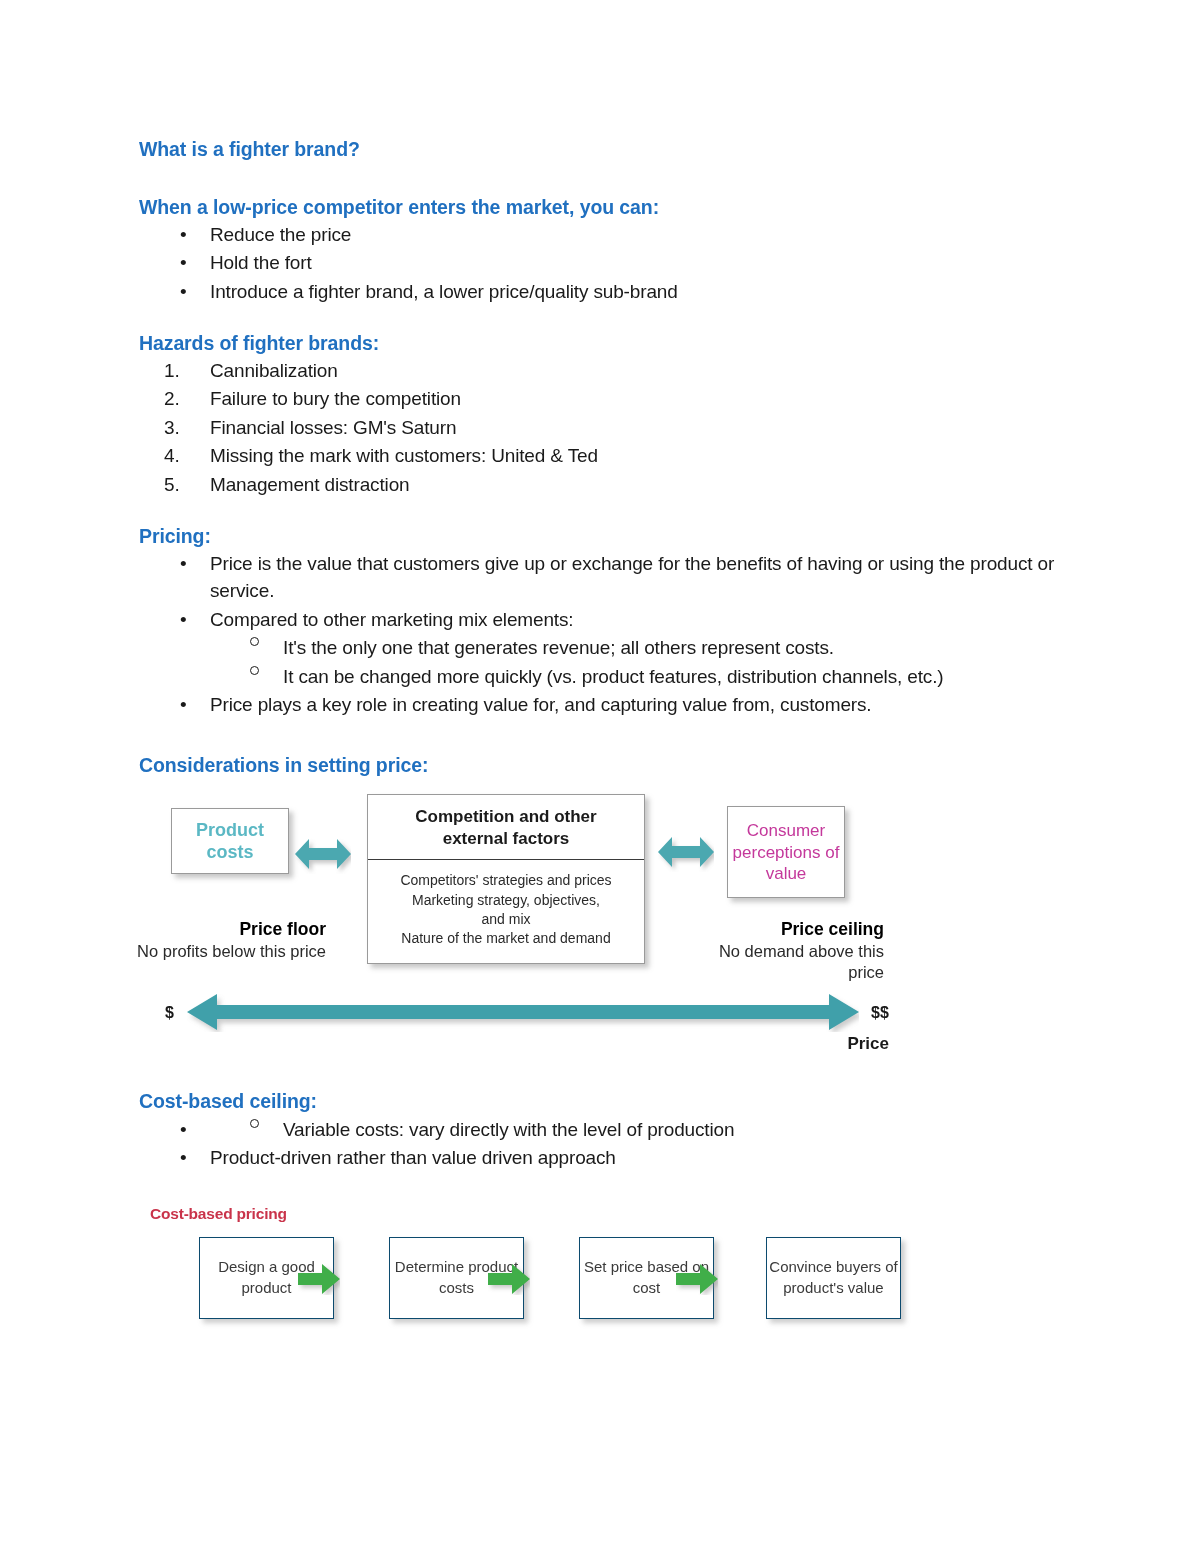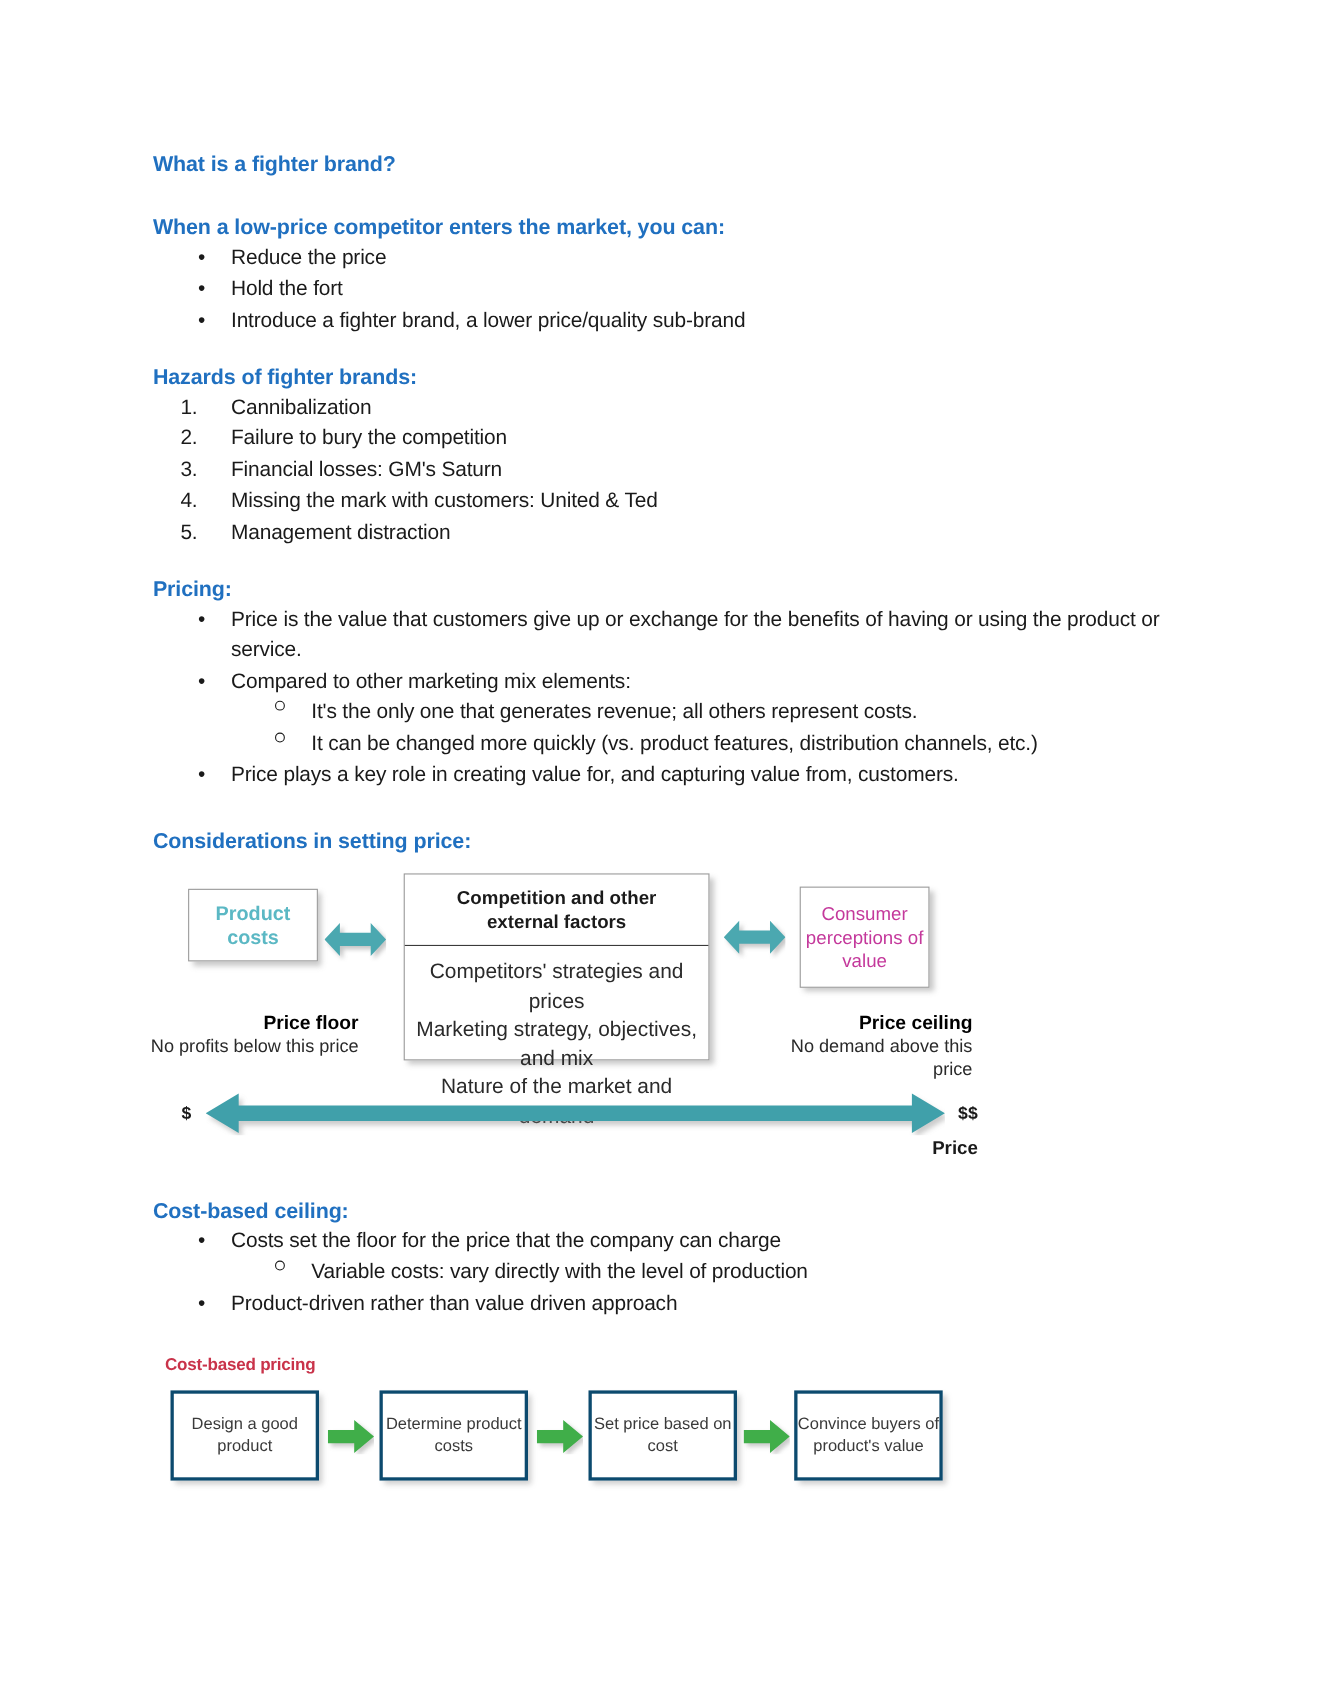--- a/index.html
+++ b/index.html
@@ -146,21 +146,21 @@
   .box-center .ctr-head {
     font-weight: bold;
     font-size: 17px;
     line-height: 1.3;
     color: #1a1a1a;
     text-align: center;
     padding: 11px 14px 9px 14px;
     border-bottom: 1.3px solid #3a3a3a;
   }
   .box-center .ctr-body {
-    font-size: 19px;
+    font-size: 14px;
     line-height: 1.38;
     color: #2a2a2a;
     text-align: center;
     padding: 11px 8px 0 8px;
   }
 
   .dbl-arrow {
     position: absolute;
     width: 56px;
     height: 40px;
@@ -223,30 +223,31 @@
     font-weight: bold;
     font-size: 15.5px;
     letter-spacing: -0.2px;
   }
   .flow-box {
     position: absolute;
     top: 32px;
     width: 135px;
     height: 82px;
     background: #ffffff;
-    border: 3px solid #0c4a6e;
+    border: 1px solid #0c4a6e;
     box-shadow: 4px 4px 5px rgba(120,120,120,0.36);
     box-sizing: border-box;
     display: flex;
     align-items: center;
     justify-content: center;
     text-align: center;
     font-size: 15px;
     line-height: 1.35;
     color: #3a3a3a;
+    margin-left: 44px;
   }
   .fb0 { left: 10px; }
   .fb1 { left: 200px; }
   .fb2 { left: 390px; }
   .fb3 { left: 577px; }
 
   .flow-arrow {
     position: absolute;
     top: 58px;
     width: 42px;
@@ -411,21 +412,20 @@
       <div class="money-lbl money-right">$$</div>
       <div class="price-word">Price</div>
     </div>
 
     <div class="spacer-lg"></div>
 
     <h2 class="h-blue">Cost-based ceiling:</h2>
     <ul class="blist">
       <li>
         <span class="marker">•</span>
-        <span>Costs set the floor for the price that the company can charge</span>
       </li>
     </ul>
     <ul class="sublist">
       <li>
         <span class="marker-o"></span>
         <span>Variable costs: vary directly with the level of production</span>
       </li>
     </ul>
     <ul class="blist">
       <li>

